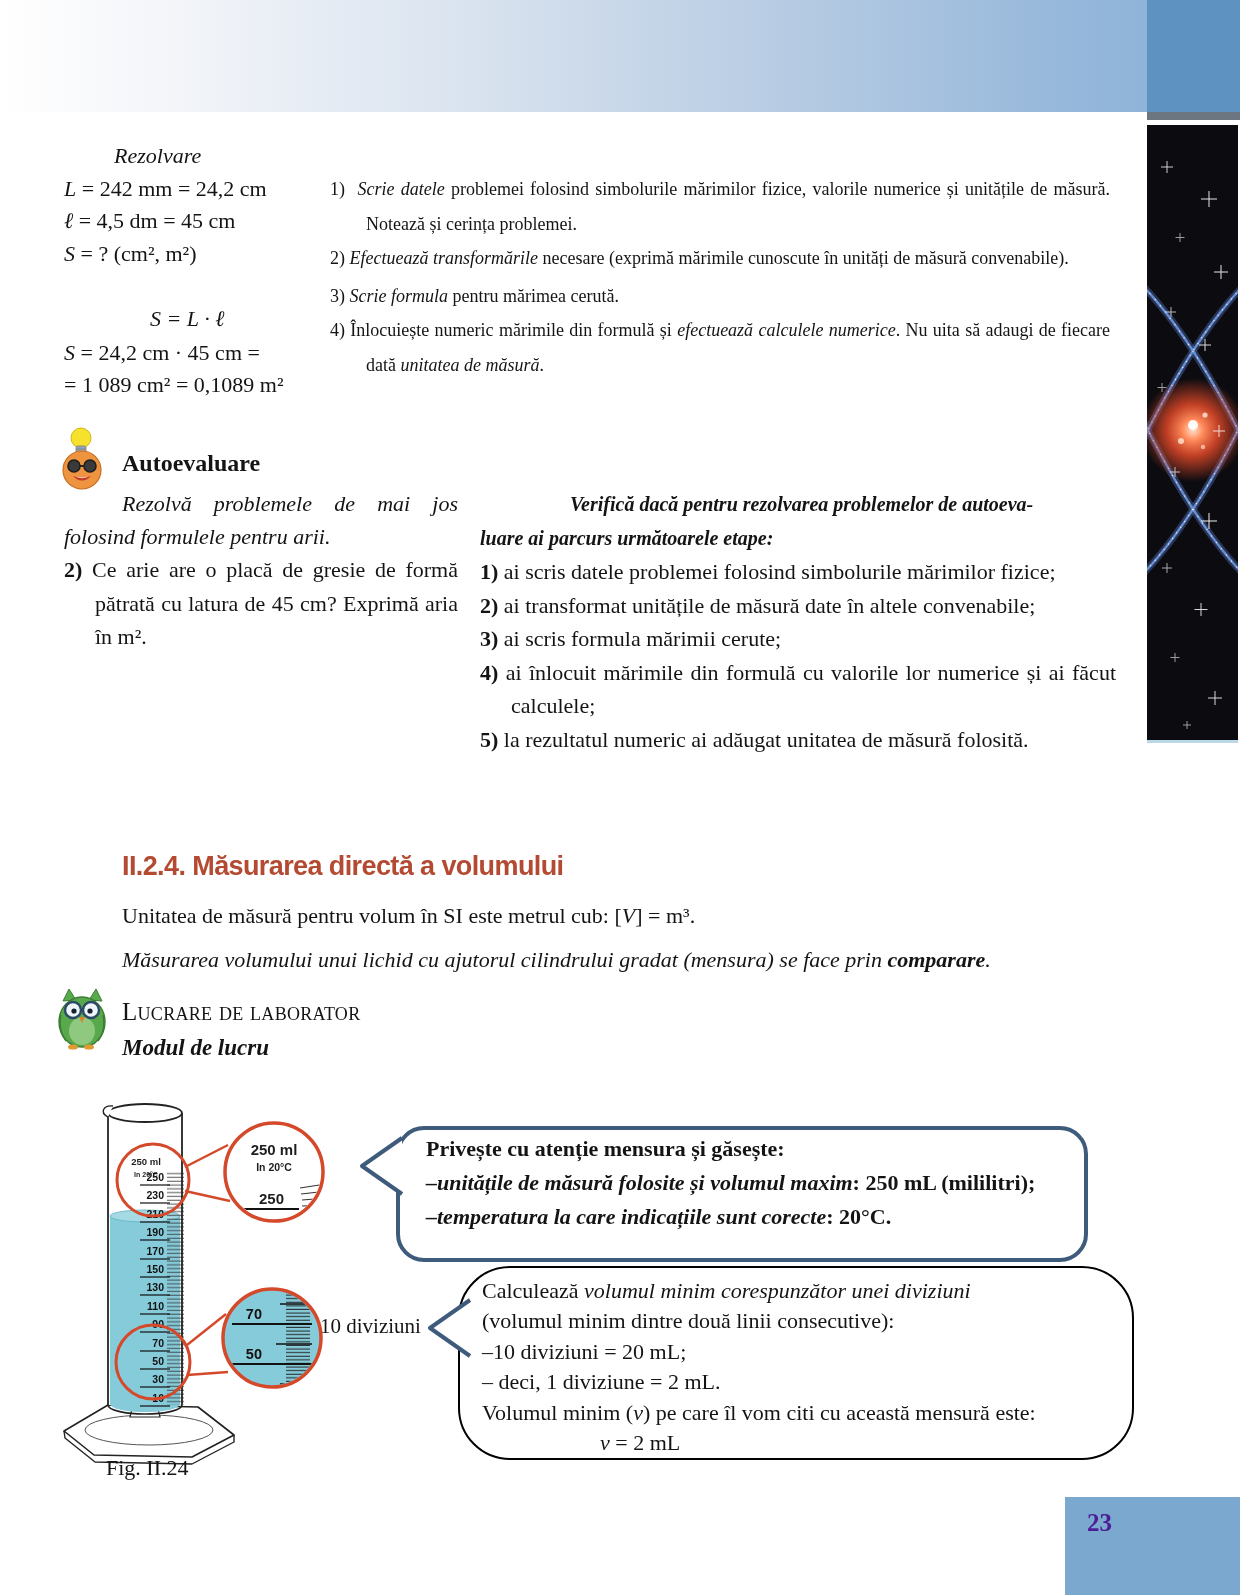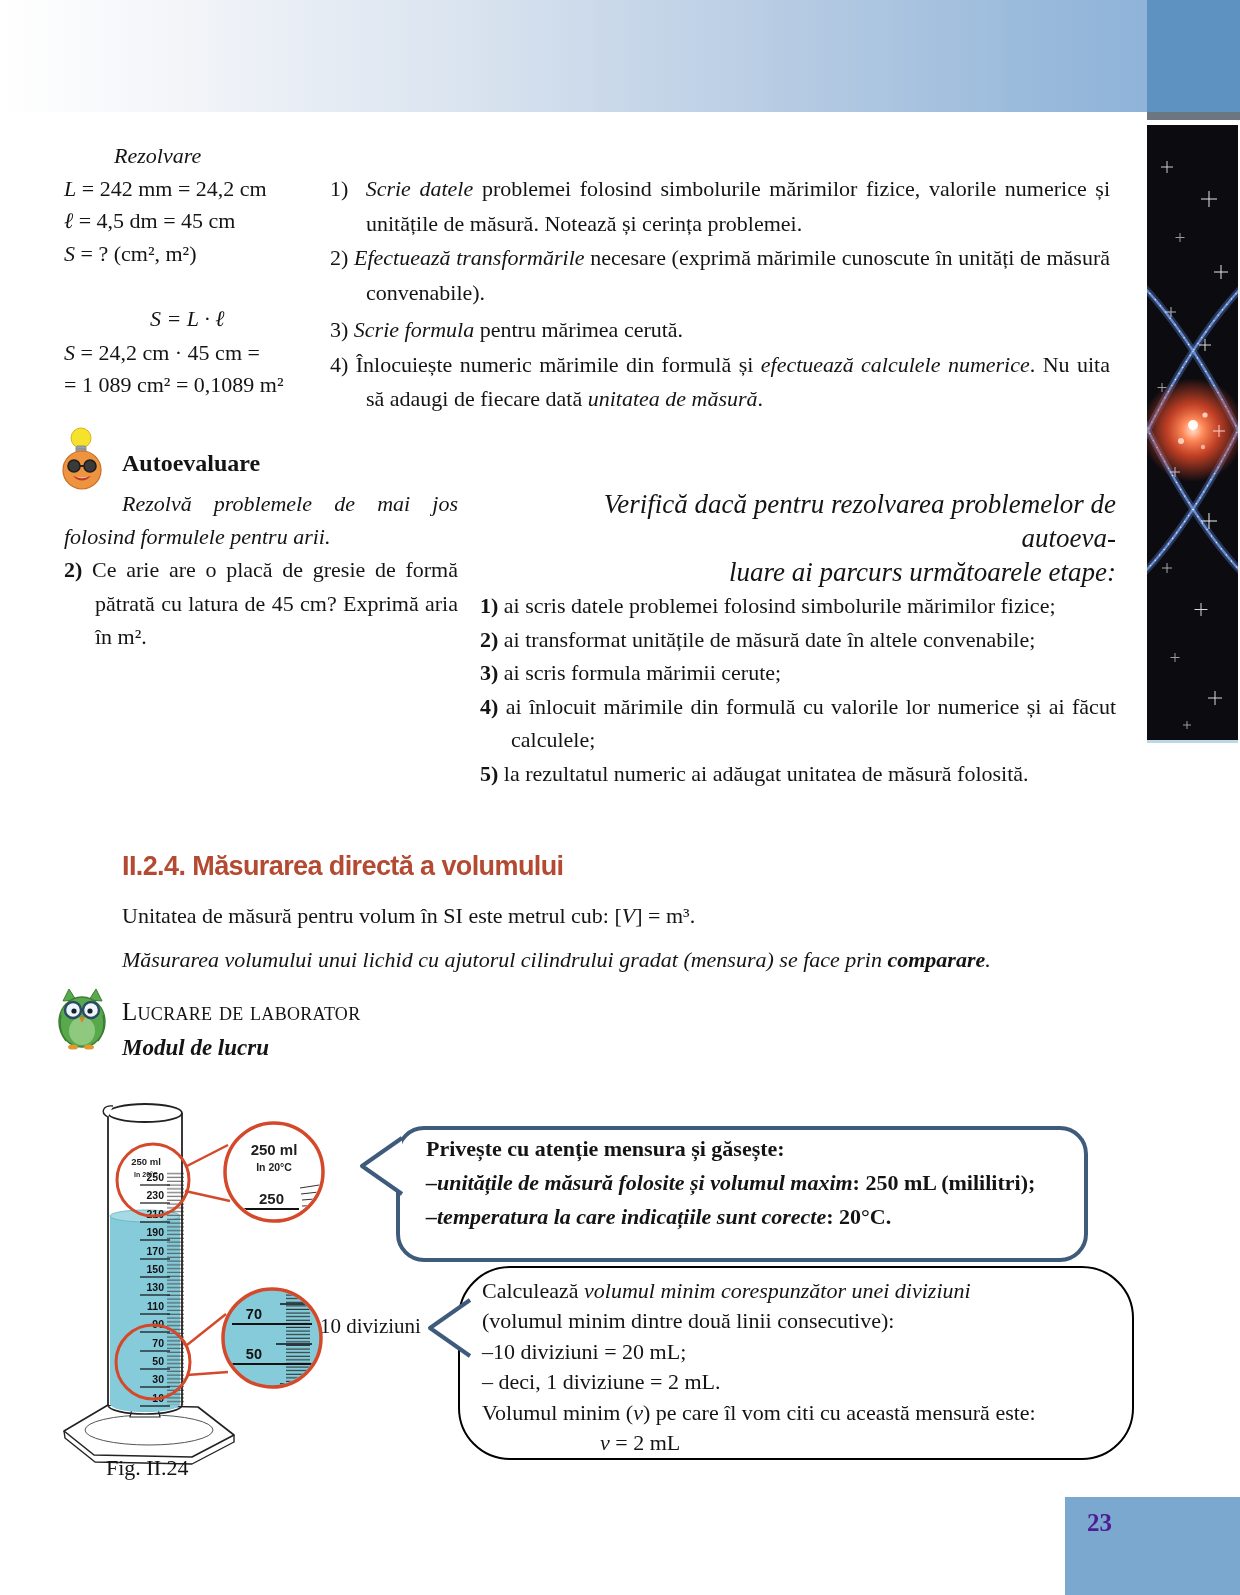--- a/index.html
+++ b/index.html
@@ -17,34 +17,34 @@
   #topband-gray{left:1147px;top:112px;width:93px;height:8px;background:#6b7680;}
 
   
   #atom{left:1147px;top:125px;width:91px;height:615px;border-bottom:3px solid #bcd8e8;}
 
   
   #sol-math{left:64px;top:140px;width:272px;font-size:22px;line-height:32.5px;}
   #sol-math .lead{padding-left:50px;font-style:italic;}
   #sol-math .fml{padding-left:86px;margin-top:33px;}
   #sol-math .fml2{margin-top:1px;}
-  #sol-steps{left:330px;top:172px;width:780px;font-size:22px;line-height:34.5px;text-align:justify;}
+  #sol-steps{left:330px;top:172px;width:780px;font-size:18px;line-height:34.5px;text-align:justify;}
   .step{padding-left:36px;text-indent:-36px;}
   .mt3{margin-top:3px;}
 
   
   #auto-icon{left:58px;top:426px;}
   #auto-title{left:122px;top:450px;font-size:24px;font-weight:bold;}
   #auto-cols{left:64px;top:487px;width:1052px;display:flex;gap:22px;}
   #auto-col-l{width:394px;}
   #auto-col-r{flex:1;}
   .intro-l{font-style:italic;font-size:22px;line-height:33px;text-align:justify;text-indent:58px;}
   .prob{font-size:22px;line-height:33.5px;text-align:justify;padding-left:31px;text-indent:-31px;}
   .prob .num,.chk .num{font-weight:bold;}
-  .intro-r{font-weight:normal;font-style:italic;font-size:27px;line-height:34px;text-align:right;}
+  .intro-r{font-weight:bold;font-style:italic;font-size:20px;line-height:34px;}
   .intro-r .l1{display:block;text-indent:90px;}
   .intro-r .l2{display:block;}
   .chk{font-size:22px;line-height:33.5px;text-align:justify;padding-left:31px;text-indent:-31px;}
 
   
   #sec-heading{left:122px;top:851px;font-family:"Liberation Sans","DejaVu Sans",sans-serif;
     font-weight:bold;font-size:27px;letter-spacing:-0.6px;}
   #sec-p1{left:122px;top:903px;font-size:22px;}
   #sec-p2{left:122px;top:947px;font-size:22px;font-style:italic;}
 

